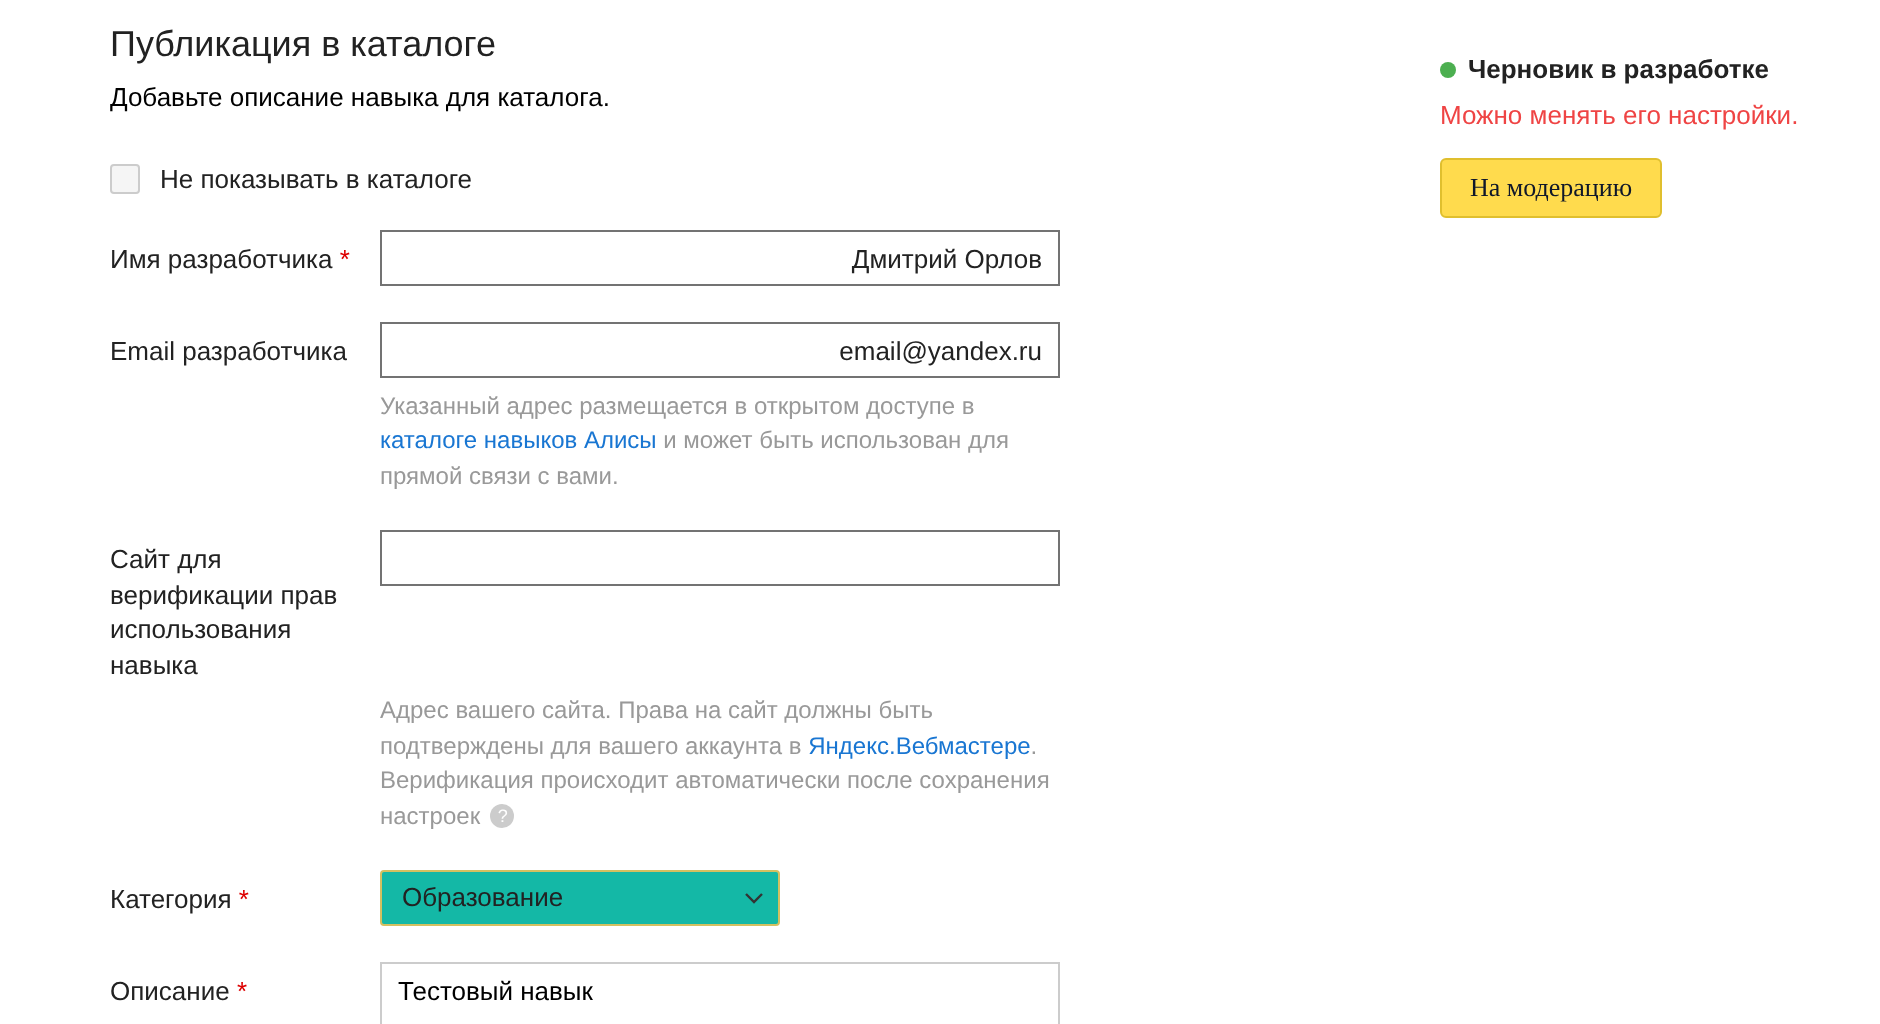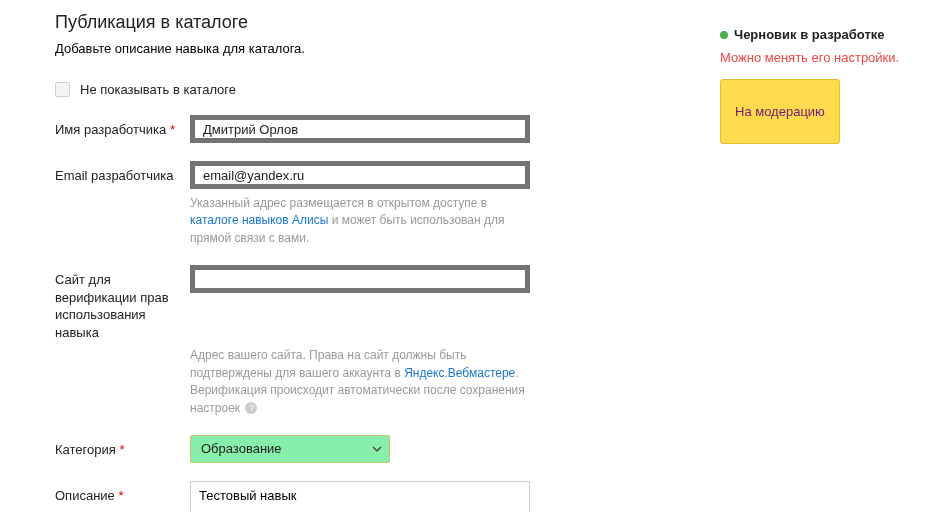--- a/index.html
+++ b/index.html
@@ -58,26 +58,27 @@
     }
     .form-label .req {
       color: #d00;
     }
     .form-control {
       flex: 1;
     }
     .text-input {
       width: 340px;
       height: 28px;
-      border: 5px solid #737373;
+      border: 1px solid #737373;
       padding: 0 8px;
       font-size: 13px;
       font-family: inherit;
       color: #222;
       outline: none;
+      text-align: right;
     }
     .checkbox-row {
       display: flex;
       align-items: center;
       padding-top: 2px;
     }
     .checkbox {
       width: 15px;
       height: 15px;
       border: 1px solid #ccc;
@@ -114,21 +115,21 @@
       margin-left: 2px;
     }
     .select-wrap {
       position: relative;
       width: 200px;
     }
     .select {
       width: 100%;
       height: 28px;
       border: 1px solid #d4c061;
-      background: #86efac;
+      background: #14b8a6;
       padding: 0 28px 0 10px;
       font-size: 13px;
       font-family: inherit;
       cursor: pointer;
       display: flex;
       align-items: center;
       border-radius: 2px;
     }
     .select-chevron {
       position: absolute;
@@ -175,25 +176,25 @@
     .status-sub {
       font-size: 13px;
       color: #ef4444;
       margin-bottom: 14px;
     }
     .moderation-btn {
       display: inline-block;
       background: #ffdb4d;
       border: 1px solid #e0bf2e;
       border-radius: 3px;
-      padding: 24px 14px;
-      font-size: 13px;
-      font-family: Liberation Sans, sans-serif;
+      padding: 6px 14px;
+      font-size: 13px;
+      font-family: Liberation Serif, serif;
       cursor: pointer;
-      color: #701a75;
+      color: #0f172a;
     }
     .help-row {
       margin-left: 135px;
       margin-bottom: 18px;
     }
   </style>
 </head>
 <body>
 
 <div class="container">

